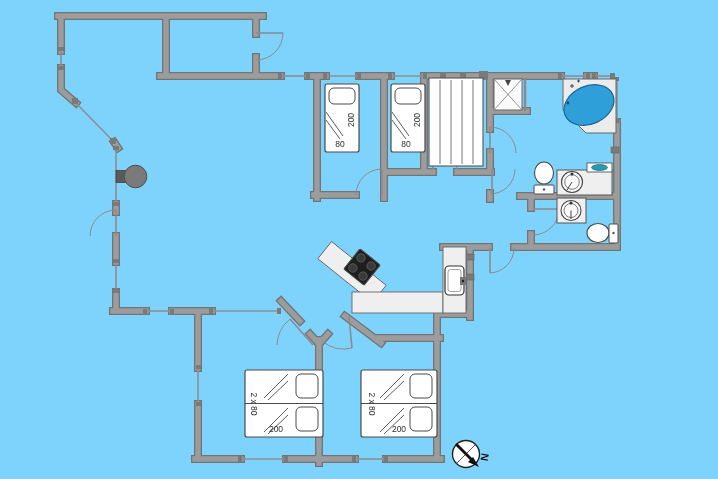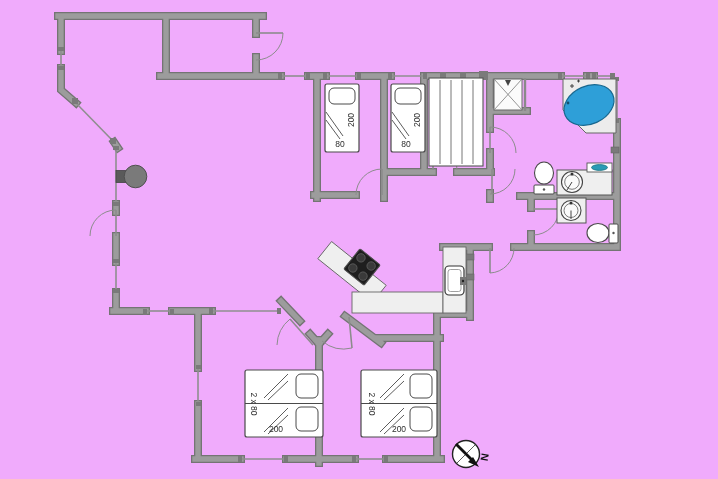--- a/index.html
+++ b/index.html
@@ -1,17 +1,17 @@
 <!DOCTYPE html>
 <html><head>
 <meta charset="utf-8">
 <style>
   html,body{margin:0;padding:0;background:#ffffff;}
   body{width:718px;height:479px;font-family:"Liberation Sans",sans-serif;}
-  #plan-wrap{position:relative;width:718px;height:479px;background:#f0abfc;overflow:hidden;}
+  #plan-wrap{position:relative;width:718px;height:479px;background:#7dd3fc;overflow:hidden;}
   svg{display:block;}
   text{font-family:"Liberation Sans",sans-serif;fill:#2e2e2e;}
   .dim-label{font-size:8.5px;}
   .north-label{font-size:10.5px;font-weight:bold;fill:#111;}
 </style>
 </head>
 <body>
 
 <div id="plan-wrap">
 <svg width="718" height="479" viewBox="0 0 718 479">

